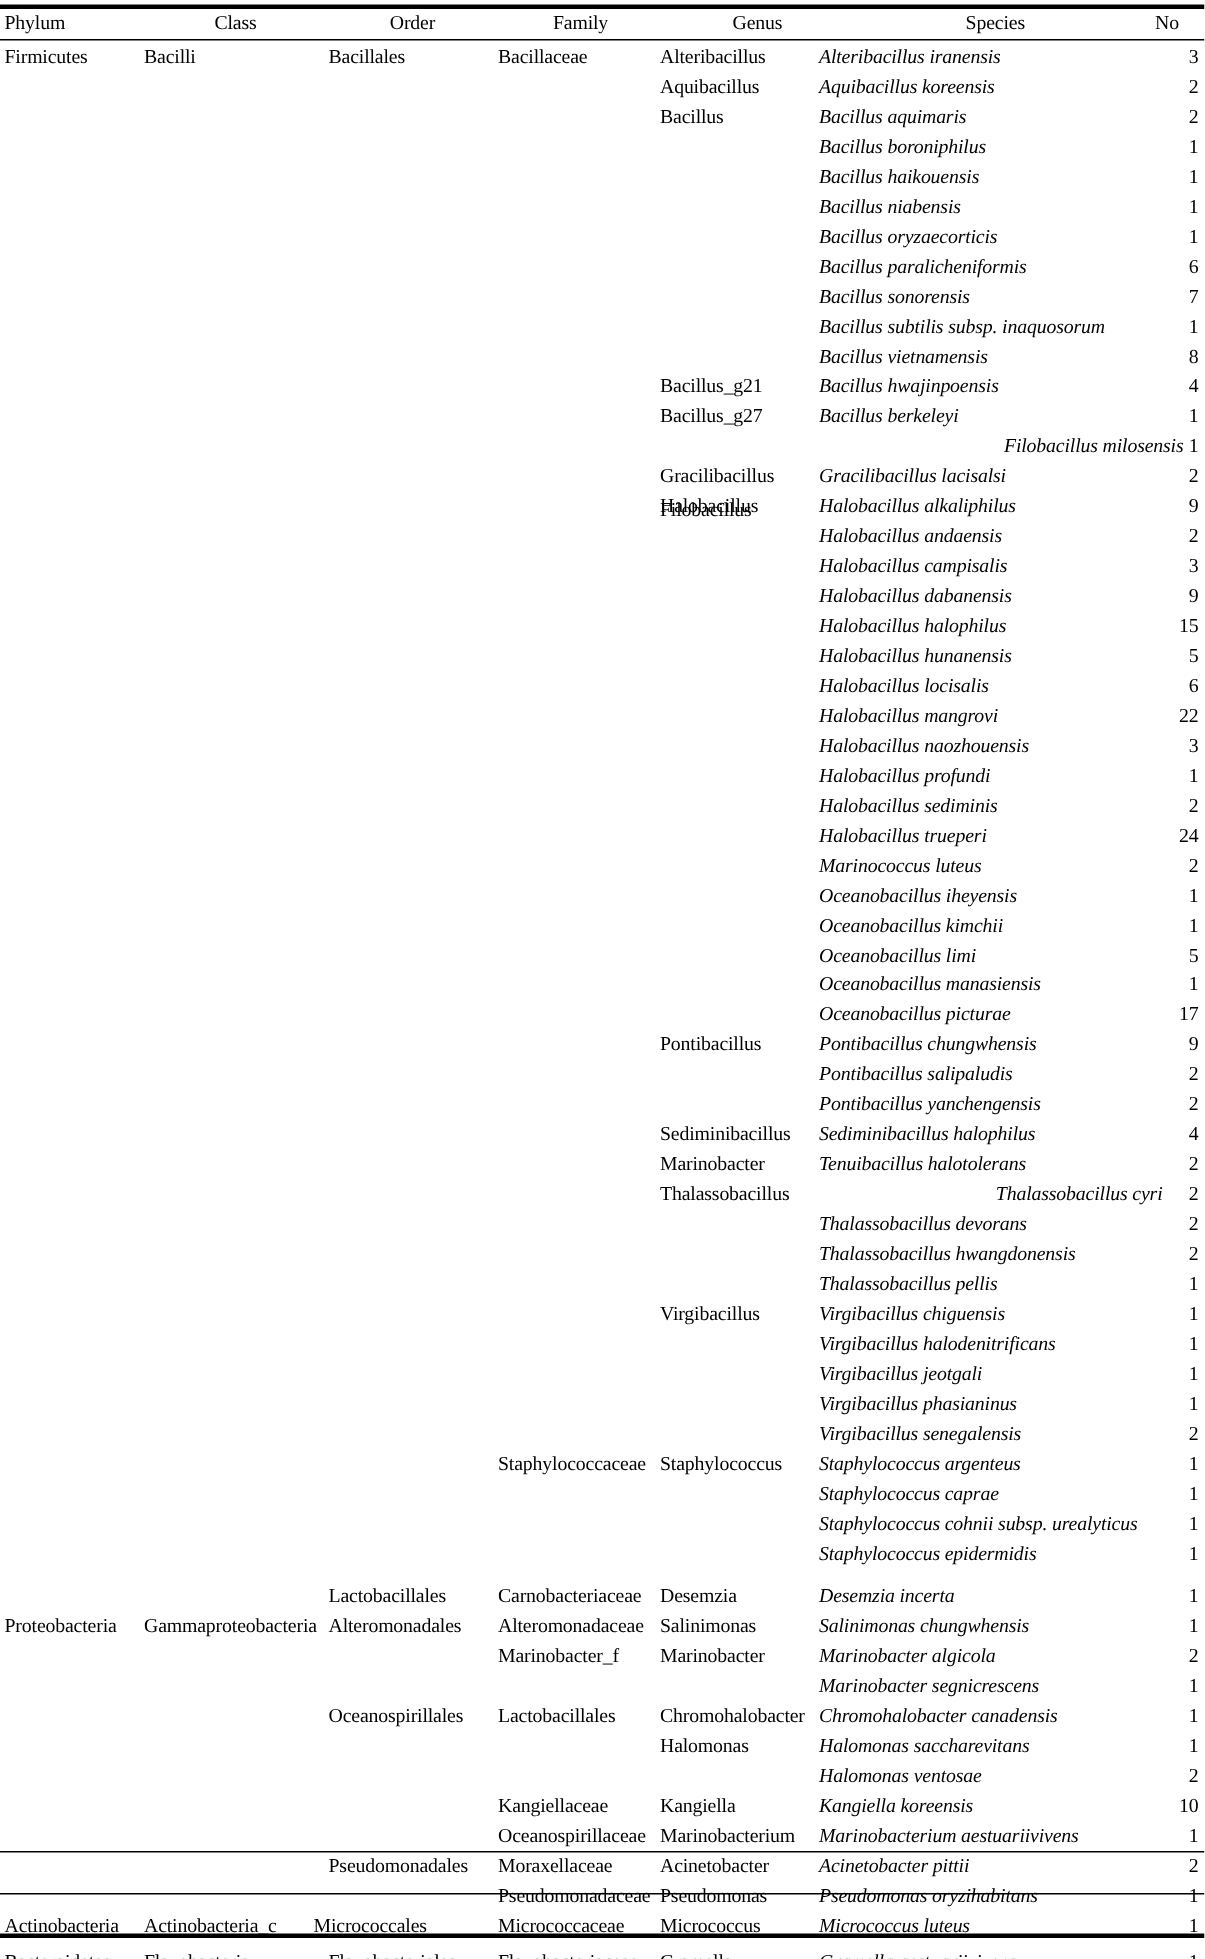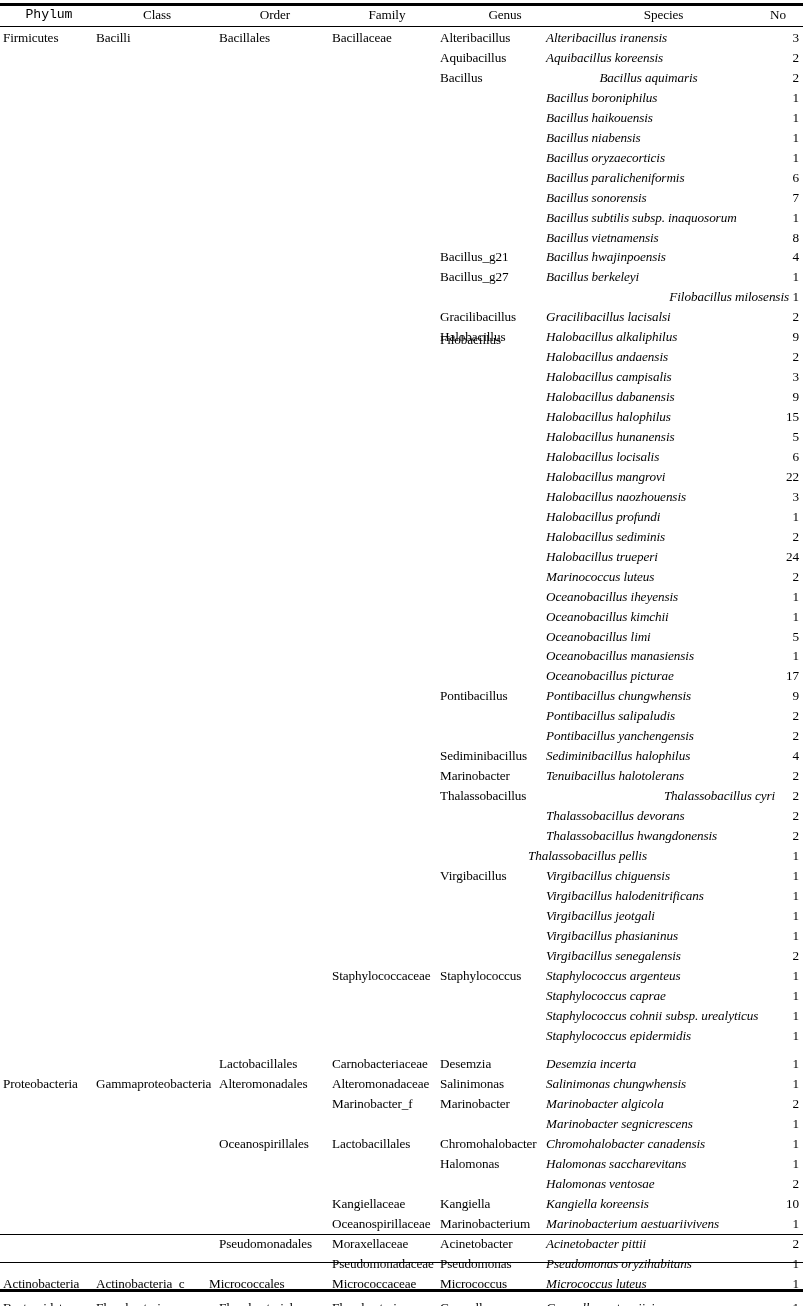--- a/index.html
+++ b/index.html
@@ -52,42 +52,42 @@
 
 <div id="table-root">
 
   <div class="rule rule-thick" style="top:3px;"></div>
   <div class="rule rule-thin" style="top:26px;"></div>
   <div class="rule rule-thin" style="top:1234px;"></div>
   <div class="rule rule-thin" style="top:1262px;"></div>
   <div class="rule rule-thick" style="top:1289px;"></div>
 
   <div id="header-row">
-      <div class="cell hdr" style="left: 3px; top: 8px; width: 92px; text-align: center; font-family: Liberation Mono, monospace;">Phylum</div>
+      <div class="cell hdr" style="left: 3px; top: 8px; width: 92px; text-align: left;">Phylum</div>
       <div class="cell hdr" style="left: 96px; top: 8px; width: 122px; text-align: center;">Class</div>
       <div class="cell hdr" style="left: 219px; top: 8px; width: 112px; text-align: center;">Order</div>
       <div class="cell hdr" style="left: 332px; top: 8px; width: 110px; text-align: center;">Family</div>
       <div class="cell hdr" style="left: 440px; top: 8px; width: 130px; text-align: center;">Genus</div>
       <div class="cell hdr" style="left: 546px; top: 8px; width: 235px; text-align: center;">Species</div>
       <div class="cell hdr" style="left: 757px; top: 8px; width: 42px; text-align: center;">No</div>
     </div>
 
   <div id="body-rows">
       <div class="cell " style="left: 3px; top: 31px; width: 92px; text-align: left;">Firmicutes</div>
       <div class="cell " style="left: 96px; top: 31px; width: 122px; text-align: left;">Bacilli</div>
       <div class="cell " style="left: 219px; top: 31px; width: 112px; text-align: left;">Bacillales</div>
       <div class="cell " style="left: 332px; top: 31px; width: 110px; text-align: left;">Bacillaceae</div>
       <div class="cell " style="left: 440px; top: 31px; width: 105px; text-align: left;">Alteribacillus</div>
       <div class="cell species" style="left: 546px; top: 31px; width: 235px; text-align: left;">Alteribacillus iranensis</div>
       <div class="cell num" style="left: 757px; top: 31px; width: 42px; text-align: right;">3</div>
       <div class="cell " style="left: 440px; top: 50.95px; width: 105px; text-align: left;">Aquibacillus</div>
       <div class="cell species" style="left: 546px; top: 50.95px; width: 235px; text-align: left;">Aquibacillus koreensis</div>
       <div class="cell num" style="left: 757px; top: 50.95px; width: 42px; text-align: right;">2</div>
       <div class="cell " style="left: 440px; top: 70.9px; width: 105px; text-align: left;">Bacillus</div>
-      <div class="cell species" style="left: 531px; top: 70.9px; width: 235px; text-align: center; font-style: italic;">Bacillus aquimaris</div>
+      <div class="cell species" style="left: 546px; top: 70.9px; width: 235px; text-align: left; font-style: italic;">Bacillus aquimaris</div>
       <div class="cell num" style="left: 757px; top: 70.9px; width: 42px; text-align: right;">2</div>
       <div class="cell species" style="left: 546px; top: 90.85px; width: 235px; text-align: left;">Bacillus boroniphilus</div>
       <div class="cell num" style="left: 757px; top: 90.85px; width: 42px; text-align: right;">1</div>
       <div class="cell species" style="left: 546px; top: 110.8px; width: 235px; text-align: left;">Bacillus haikouensis</div>
       <div class="cell num" style="left: 757px; top: 110.8px; width: 42px; text-align: right;">1</div>
       <div class="cell species" style="left: 546px; top: 130.75px; width: 235px; text-align: left;">Bacillus niabensis</div>
       <div class="cell num" style="left: 757px; top: 130.75px; width: 42px; text-align: right;">1</div>
       <div class="cell species" style="left: 546px; top: 150.7px; width: 235px; text-align: left;">Bacillus oryzaecorticis</div>
       <div class="cell num" style="left: 757px; top: 150.7px; width: 42px; text-align: right;">1</div>
       <div class="cell species" style="left: 546px; top: 170.65px; width: 235px; text-align: left;">Bacillus paralicheniformis</div>
@@ -160,21 +160,21 @@
       <div class="cell " style="left: 440px; top: 769.15px; width: 105px; text-align: left;">Marinobacter</div>
       <div class="cell species" style="left: 546px; top: 769.15px; width: 235px; text-align: left;">Tenuibacillus halotolerans</div>
       <div class="cell num" style="left: 757px; top: 769.15px; width: 42px; text-align: right;">2</div>
       <div class="cell " style="left: 440px; top: 789.1px; width: 105px; text-align: left;">Thalassobacillus</div>
       <div class="cell species" style="left: 516px; top: 789.1px; width: 235px; text-align: right; margin-left: 24px;">Thalassobacillus cyri</div>
       <div class="cell num" style="left: 757px; top: 789.1px; width: 42px; text-align: right;">2</div>
       <div class="cell species" style="left: 546px; top: 809.05px; width: 235px; text-align: left;">Thalassobacillus devorans</div>
       <div class="cell num" style="left: 757px; top: 809.05px; width: 42px; text-align: right;">2</div>
       <div class="cell species" style="left: 546px; top: 829px; width: 235px; text-align: left;">Thalassobacillus hwangdonensis</div>
       <div class="cell num" style="left: 757px; top: 829px; width: 42px; text-align: right;">2</div>
-      <div class="cell species" style="left: 528px; top: 848.95px; width: 235px; text-align: left;">Thalassobacillus pellis</div>
+      <div class="cell species" style="left: 546px; top: 848.95px; width: 235px; text-align: left;">Thalassobacillus pellis</div>
       <div class="cell num" style="left: 757px; top: 848.95px; width: 42px; text-align: right;">1</div>
       <div class="cell " style="left: 440px; top: 868.9px; width: 105px; text-align: left;">Virgibacillus</div>
       <div class="cell species" style="left: 546px; top: 868.9px; width: 235px; text-align: left;">Virgibacillus chiguensis</div>
       <div class="cell num" style="left: 757px; top: 868.9px; width: 42px; text-align: right;">1</div>
       <div class="cell species" style="left: 546px; top: 888.85px; width: 235px; text-align: left;">Virgibacillus halodenitrificans</div>
       <div class="cell num" style="left: 757px; top: 888.85px; width: 42px; text-align: right;">1</div>
       <div class="cell species" style="left: 546px; top: 908.8px; width: 235px; text-align: left;">Virgibacillus jeotgali</div>
       <div class="cell num" style="left: 757px; top: 908.8px; width: 42px; text-align: right;">1</div>
       <div class="cell species" style="left: 546px; top: 928.75px; width: 235px; text-align: left;">Virgibacillus phasianinus</div>
       <div class="cell num" style="left: 757px; top: 928.75px; width: 42px; text-align: right;">1</div>

